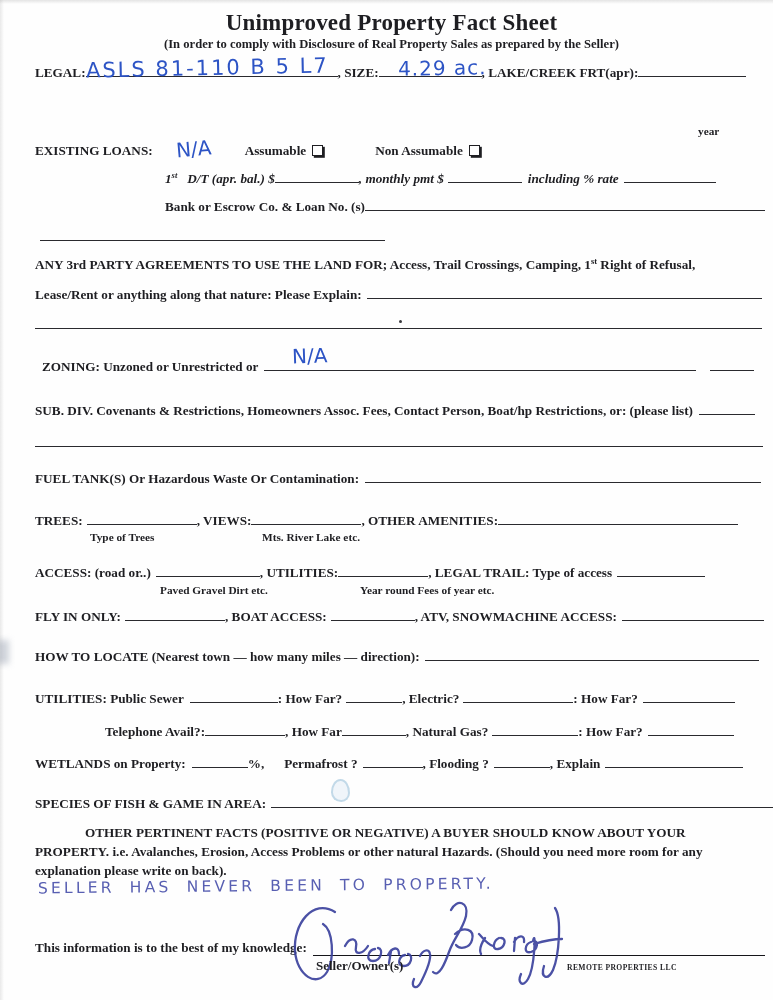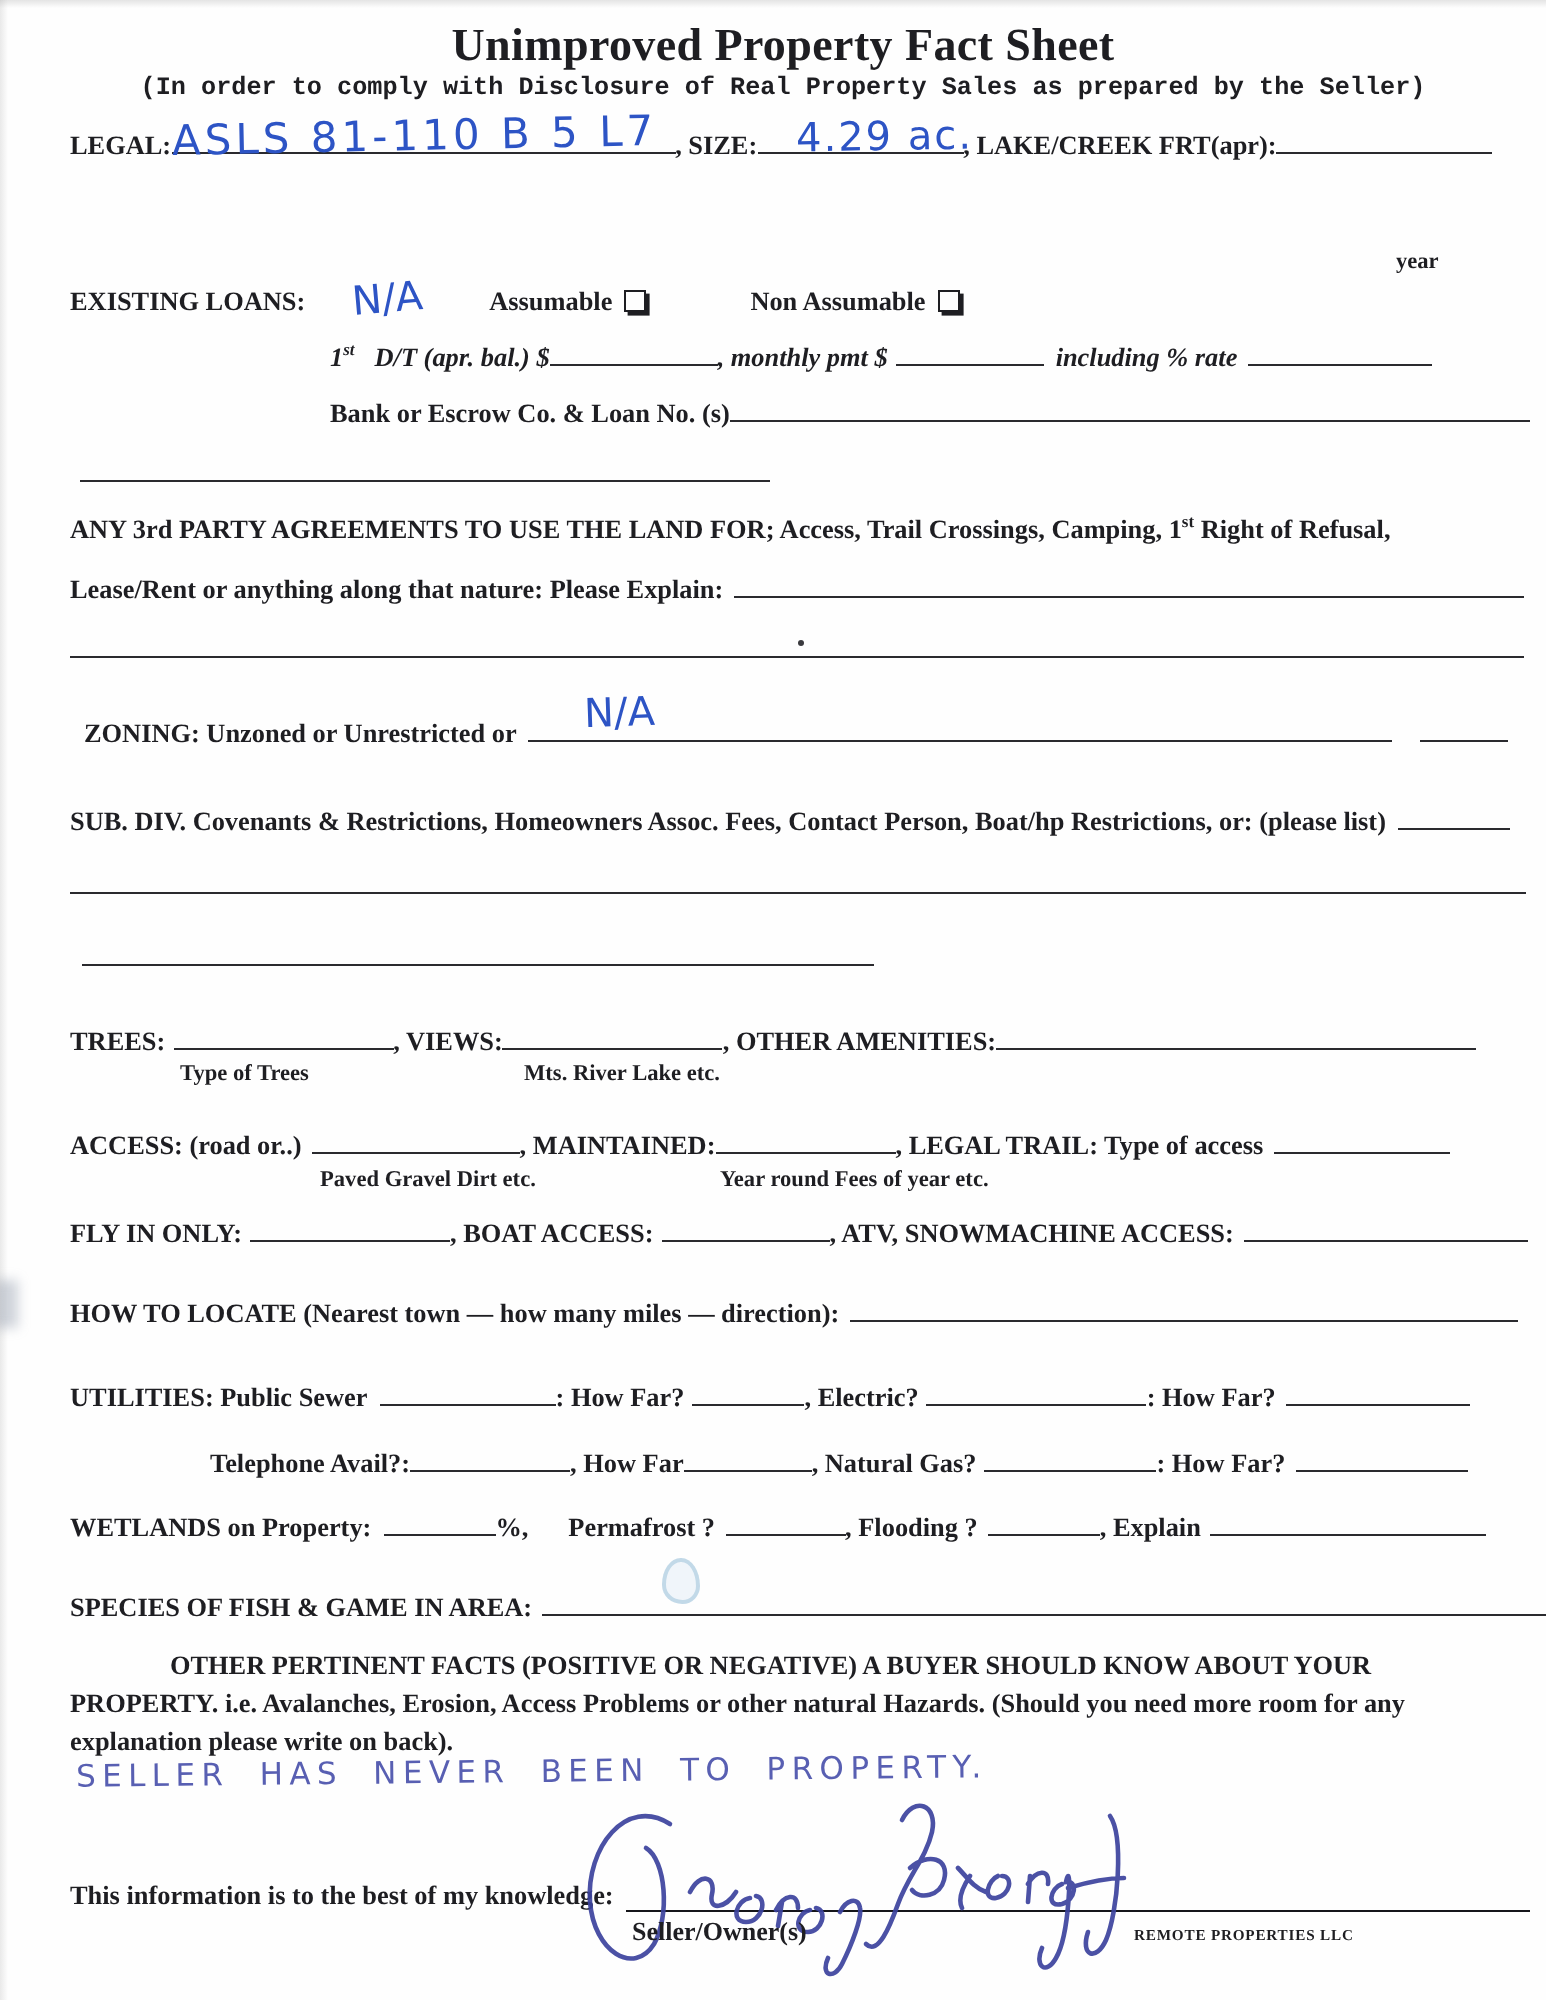--- a/index.html
+++ b/index.html
@@ -6,21 +6,21 @@
   .sheet{
     position:relative;width:773px;height:1000px;background:#fefefe;
     font-family:"Liberation Serif",serif;font-weight:bold;color:#1e1e22;
     overflow:hidden;
   }
   .row{position:absolute;white-space:nowrap;font-size:13.2px;line-height:1.1;}
   .bl{display:inline-block;height:2px;border-bottom:1.4px solid #2a2a2e;vertical-align:baseline;}
   .cap{position:absolute;font-size:11.3px;white-space:nowrap;}
   sup{font-size:8.5px;line-height:0;}
   .title{position:absolute;top:10px;left:25px;right:15px;text-align:center;font-size:23px;letter-spacing:.2px;}
-  .subtitle{position:absolute;top:37px;left:25px;right:15px;text-align:center;font-size:12.6px;font-family:Liberation Mono, monospace;}
+  .subtitle{position:absolute;top:37px;left:25px;right:15px;text-align:center;font-size:12.6px;}
   .hw{position:absolute;font-family:"DejaVu Sans",sans-serif;font-weight:400;color:#2d54c5;white-space:nowrap;}
   .hw-legal{left:86px;top:56px;font-size:21px;letter-spacing:2px;transform:rotate(-1.2deg);}
   .hw-size{left:398px;top:56px;font-size:20px;letter-spacing:1px;transform:rotate(-1deg);}
   .hw-loans{left:176px;top:137px;font-size:20px;transform:rotate(-5deg);}
   .hw-zoning{left:292px;top:344px;font-size:20px;transform:rotate(-2deg);}
   .hw-note{left:38px;top:877px;font-size:15.5px;letter-spacing:3.2px;word-spacing:7px;color:#585fb2;transform:rotate(-0.6deg);}
   .cb{display:inline-block;width:9px;height:9px;border:1.5px solid #1e1e22;box-shadow:1.8px 1.8px 0 #1e1e22;margin-left:6px;vertical-align:-1px;}
   .sigline{position:absolute;left:313px;top:955px;width:452px;height:0;border-top:1.6px solid #15151a;}
   .sig-svg{position:absolute;left:283px;top:896px;}
   .seller-cap{position:absolute;left:316px;top:958px;font-size:13px;}
@@ -84,31 +84,31 @@
   <div class="hw hw-zoning">N/A</div>
 
   <div class="row" style="left:35px;top:404px;">
     <span>SUB. DIV. Covenants &amp; Restrictions, Homeowners Assoc. Fees, Contact Person, Boat/hp Restrictions, or: (please list)</span><span class="bl" style="width:56px;margin-left:6px;"></span>
   </div>
   <div class="row" style="left:35px;top:436px;">
     <span class="bl" style="width:728px;"></span>
   </div>
 
   <div class="row" style="left:35px;top:472px;">
-    <span class="bl" style="width:396px;margin-left:6px;"></span>
+    <span>FUEL TANK(S) Or Hazardous Waste Or Contamination:</span><span class="bl" style="width:396px;margin-left:6px;"></span>
   </div>
 
   <div class="row" style="left:35px;top:514px;">
     <span>TREES:</span><span class="bl" style="width:110px;margin-left:4px;"></span><span>, VIEWS:</span><span class="bl" style="width:110px;"></span><span>, OTHER AMENITIES:</span><span class="bl" style="width:240px;"></span>
   </div>
   <div class="cap" style="left:90px;top:531px;">Type of Trees</div>
   <div class="cap" style="left:262px;top:531px;">Mts.  River  Lake  etc.</div>
 
   <div class="row" style="left:35px;top:566px;">
-    <span>ACCESS: (road or..)</span><span class="bl" style="width:104px;margin-left:5px;"></span><span>, MAINTAINED:</span><span class="bl" style="width:90px;"></span><span>, LEGAL TRAIL: Type of access</span><span class="bl" style="width:88px;margin-left:5px;"></span>
+    <span>ACCESS: (road or..)</span><span class="bl" style="width:104px;margin-left:5px;"></span><span>, UTILITIES:</span><span class="bl" style="width:90px;"></span><span>, LEGAL TRAIL: Type of access</span><span class="bl" style="width:88px;margin-left:5px;"></span>
   </div>
   <div class="cap" style="left:160px;top:584px;">Paved Gravel  Dirt etc.</div>
   <div class="cap" style="left:360px;top:584px;">Year round  Fees of year  etc.</div>
 
   <div class="row" style="left:35px;top:610px;">
     <span>FLY IN ONLY:</span><span class="bl" style="width:100px;margin-left:4px;"></span><span>, BOAT ACCESS:</span><span class="bl" style="width:84px;margin-left:4px;"></span><span>, ATV, SNOWMACHINE ACCESS:</span><span class="bl" style="width:142px;margin-left:5px;"></span>
   </div>
 
   <div class="row" style="left:35px;top:650px;">
     <span>HOW TO LOCATE (Nearest town — how many miles — direction):</span><span class="bl" style="width:334px;margin-left:5px;"></span>

